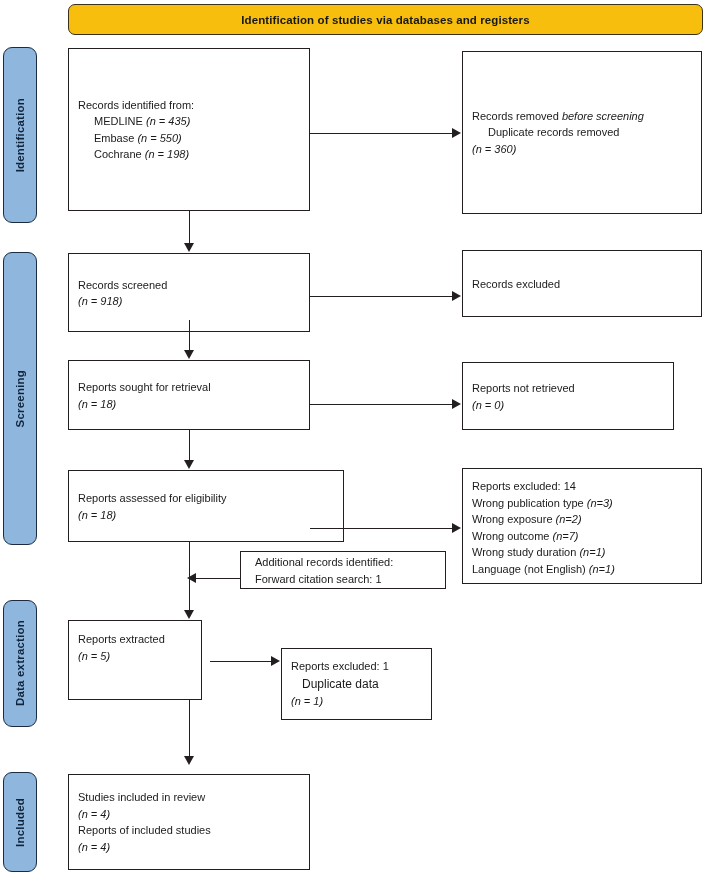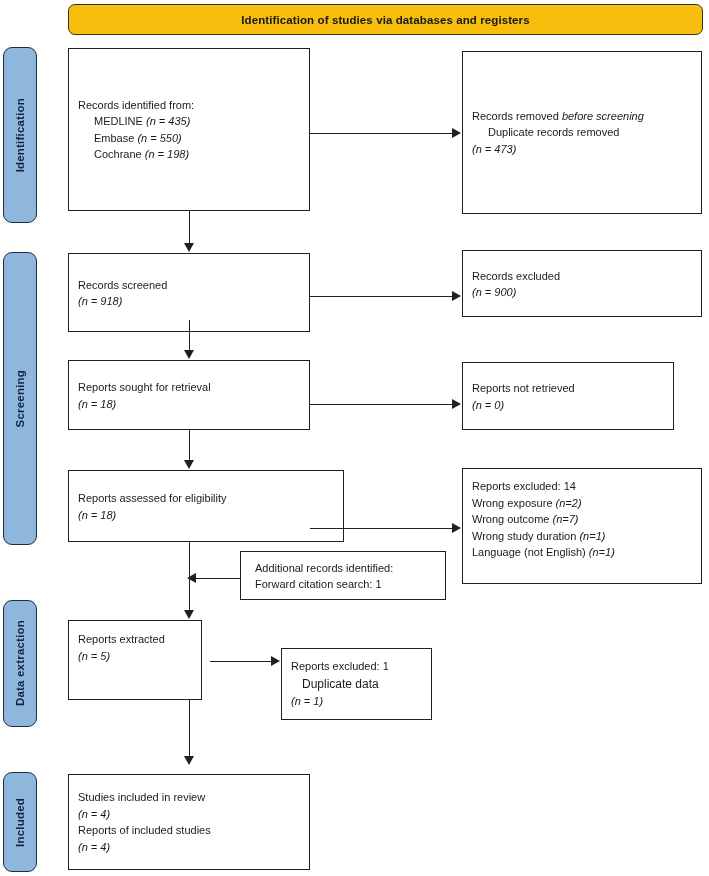--- a/index.html
+++ b/index.html
@@ -139,35 +139,34 @@
         <span>Cochrane</span>
         <em>(n = 198)</em>
       </span>
     </div>
   </div>
 
   <div class="box" style="left:462px;top:51px;width:240px;height:163px;">
     <div class="inner mid">
       <span class="ln"><span>Records removed </span><em>before screening</em></span>
       <span class="ln indent">Duplicate records removed</span>
-      <span class="ln"><em>(n = 473)</em></span>
+      <span class="ln"><em>(n = 360)</em></span>
     </div>
   </div>
 
   <div class="box" style="left:68px;top:253px;width:242px;height:79px;">
     <div class="inner mid">
       <span class="ln">Records screened</span>
       <span class="ln"><em>(n = 918)</em></span>
     </div>
   </div>
 
   <div class="box" style="left:462px;top:250px;width:240px;height:67px;">
     <div class="inner mid">
       <span class="ln">Records excluded</span>
-      <span class="ln"><em>(n = 900)</em></span>
     </div>
   </div>
 
   <div class="box" style="left:68px;top:360px;width:242px;height:70px;">
     <div class="inner mid">
       <span class="ln">Reports sought for retrieval</span>
       <span class="ln"><em>(n = 18)</em></span>
     </div>
   </div>
 
@@ -182,28 +181,29 @@
     <div class="inner mid">
       <span class="ln">Reports assessed for eligibility</span>
       <span class="ln"><em>(n = 18)</em></span>
     </div>
   </div>
 
   <div class="box" style="left:462px;top:468px;width:240px;height:116px;">
     <div class="inner topald topalign" style="top:9px;">
       <span class="ln">Reports excluded: 14</span>
       <span class="gap"></span>
+      <span class="ln"><span>Wrong publication type</span> <em>(n=3)</em></span>
       <span class="ln"><span>Wrong exposure</span> <em>(n=2)</em></span>
       <span class="ln"><span>Wrong outcome</span> <em>(n=7)</em></span>
       <span class="ln"><span>Wrong study duration</span> <em>(n=1)</em></span>
       <span class="ln"><span>Language (not English)</span> <em>(n=1)</em></span>
     </div>
   </div>
 
-  <div class="box" style="left:240px;top:551px;width:206px;height:49px;">
+  <div class="box" style="left:240px;top:551px;width:206px;height:38px;">
     <div class="inner mid" style="left:14px;">
       <span class="ln">Additional records identified:</span>
       <span class="ln">Forward citation search: 1</span>
     </div>
   </div>
 
   <div class="box" style="left:68px;top:620px;width:134px;height:80px;">
     <div class="inner" style="top:10px;">
       <span class="ln">Reports extracted</span>
       <span class="gap"></span>

